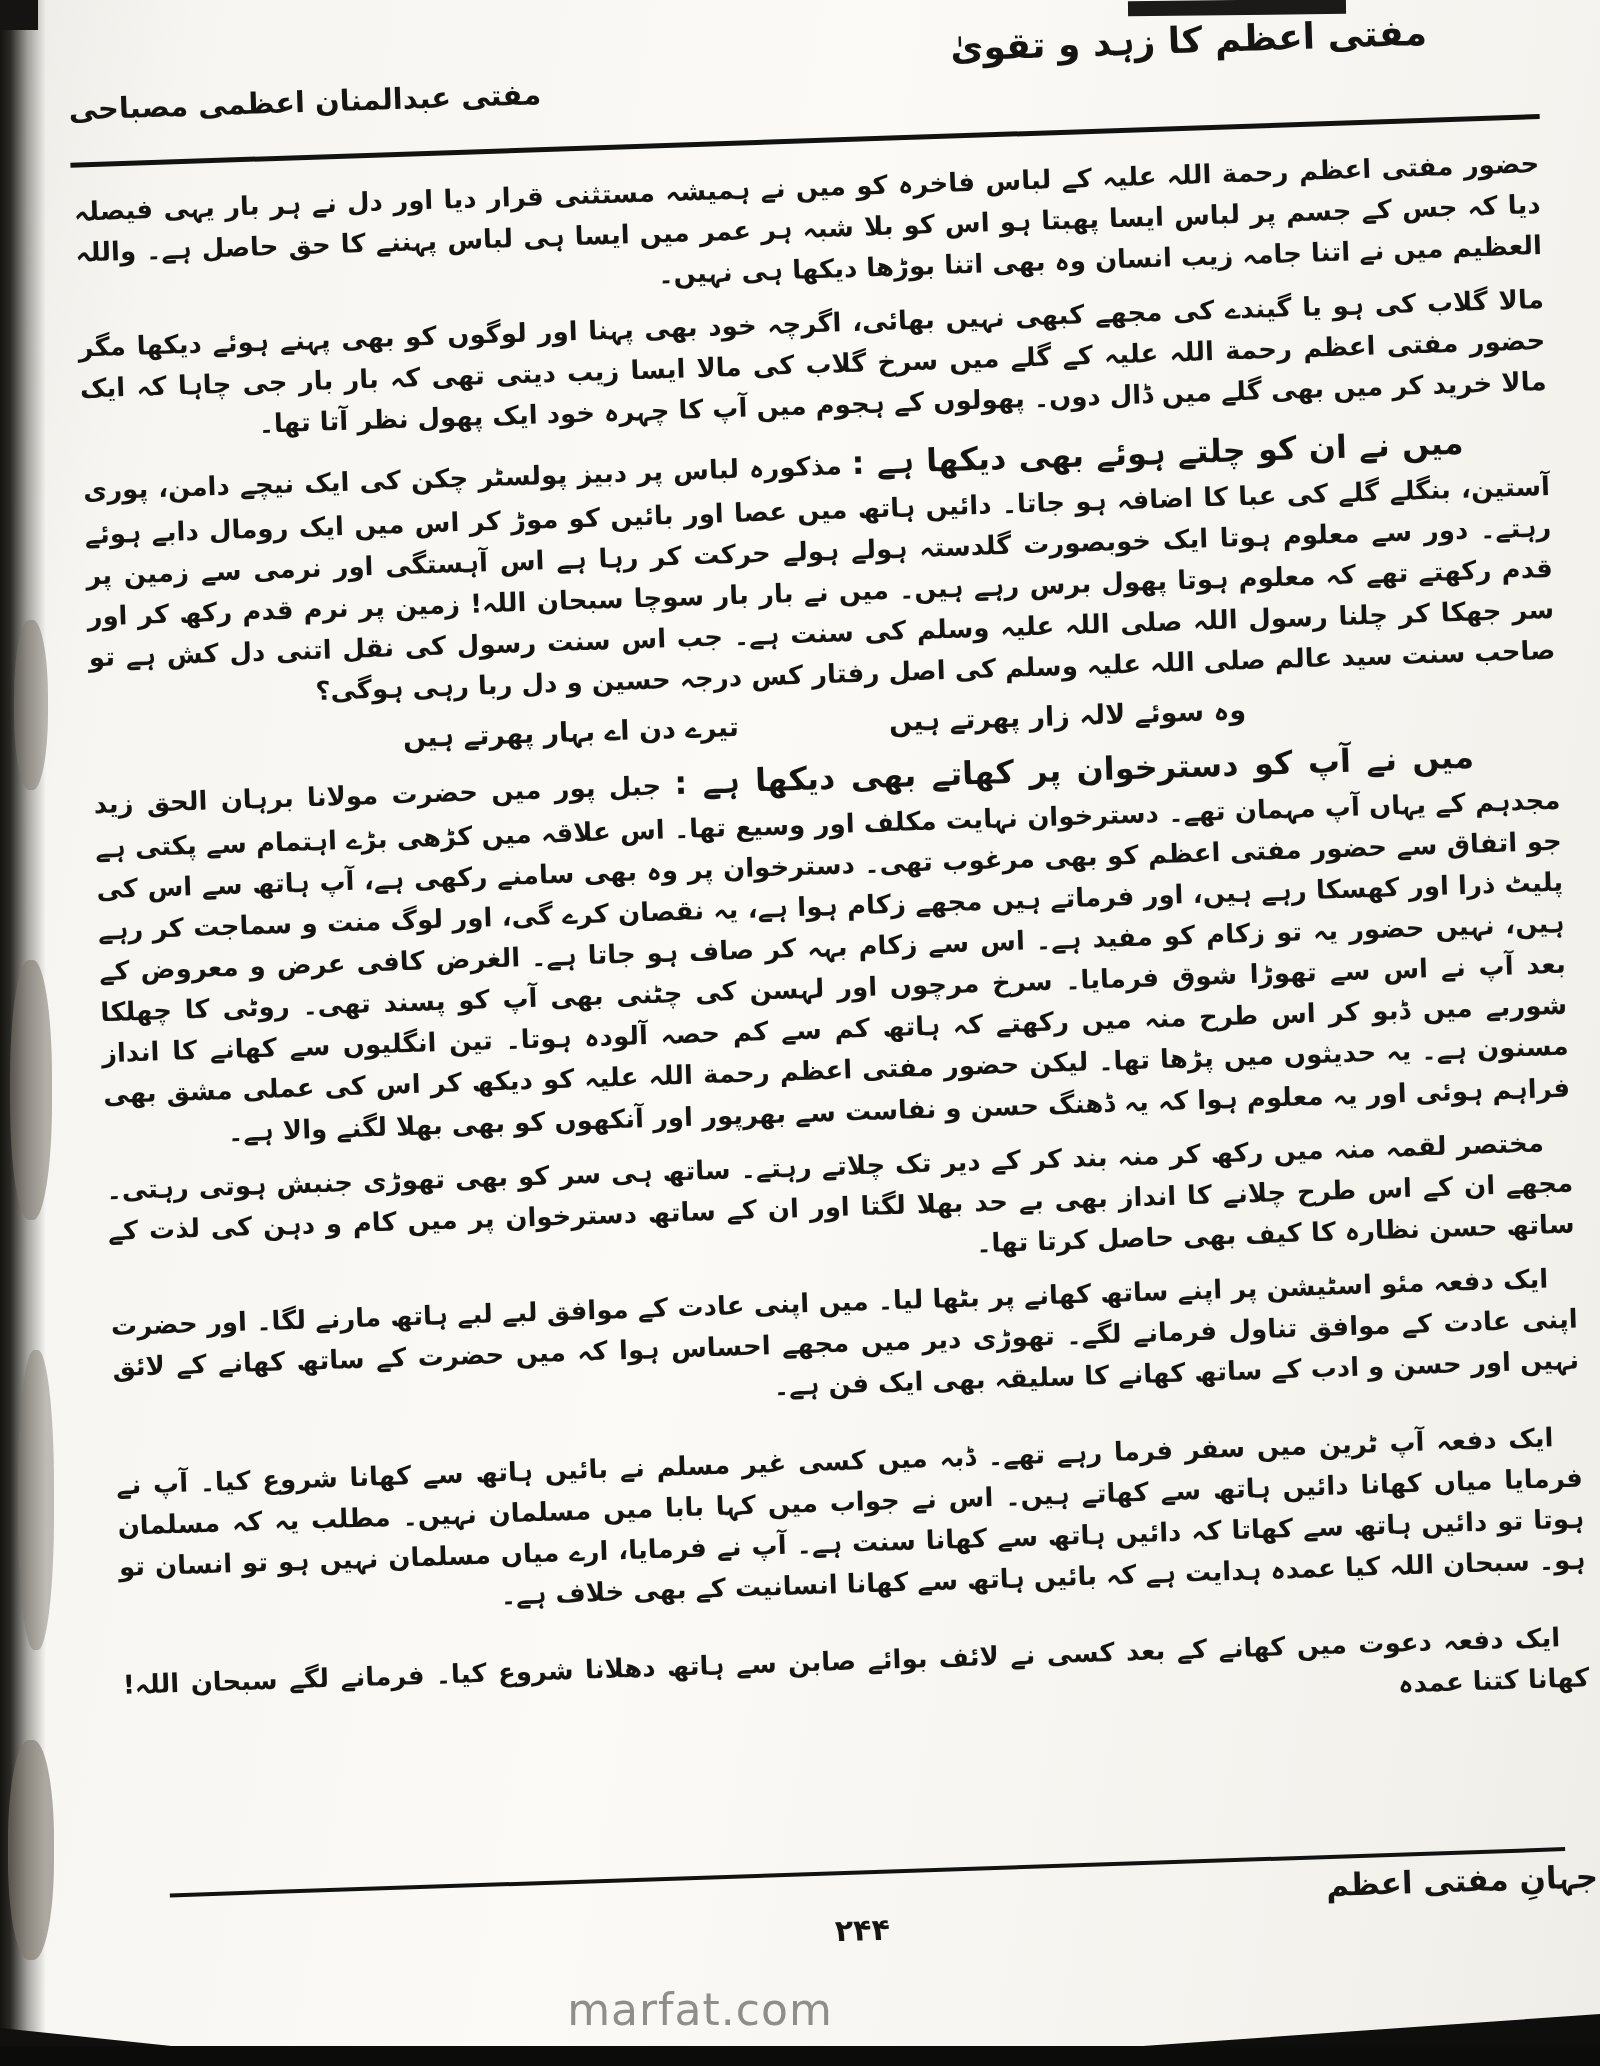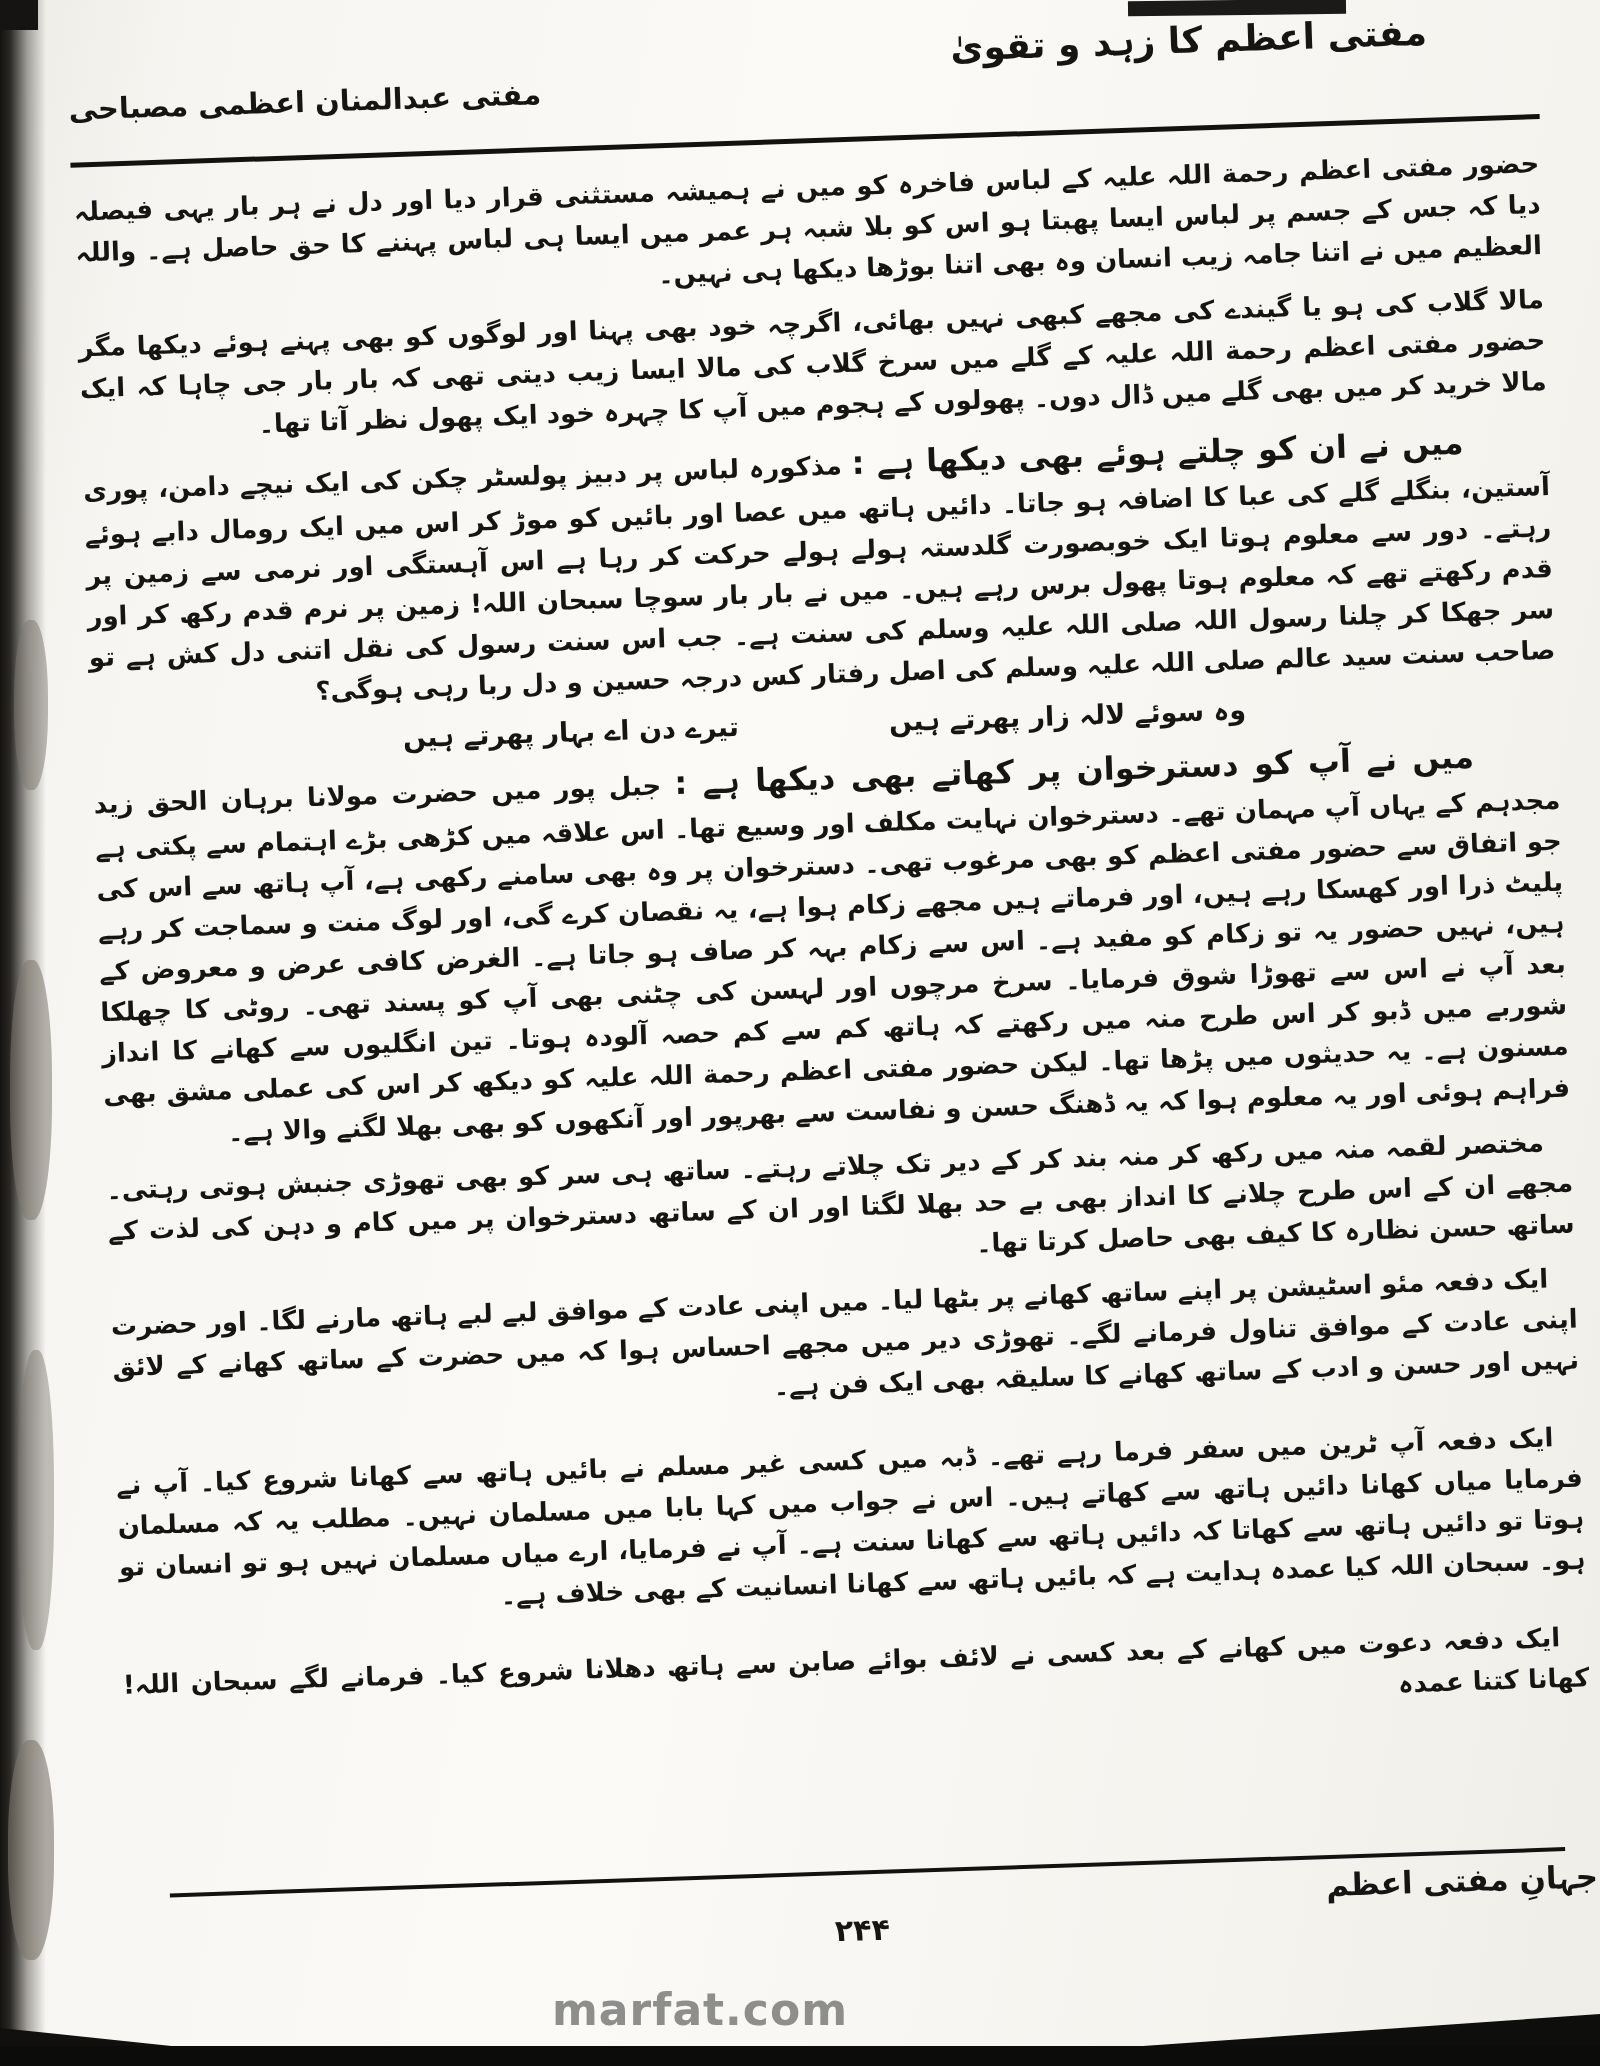--- a/index.html
+++ b/index.html
@@ -47,21 +47,21 @@
   .lead{font-size:32px;}
   .couplet{display:flex;justify-content:center;gap:150px;font-size:27px;font-weight:bold;margin:4px 0 14px;}
 
   .footer{position:absolute;left:0;right:0;bottom:46px;height:118px;}
   .footer-rule{position:absolute;top:0;left:48px;right:34px;height:4px;background:#121210;}
   .book-title{position:absolute;right:2px;top:12px;font-size:31px;font-weight:bold;}
   .page-number{position:absolute;left:50%;transform:translateX(-50%);top:42px;font-size:30px;font-weight:bold;}
 
   .watermark{
     position:absolute;left:520px;top:1984px;width:360px;text-align:center;z-index:5;
-    font-size:44px;color:#8e8e8c;font-weight:bold;direction:ltr;
+    font-size:44px;color:#8e8e8c;font-weight:normal;direction:ltr;
     font-family:"DejaVu Sans",sans-serif;letter-spacing:1px;
   }
 </style>
 </head>
 <body>
 
 <div class="paper"></div>
 
 <div class="scan">
 

